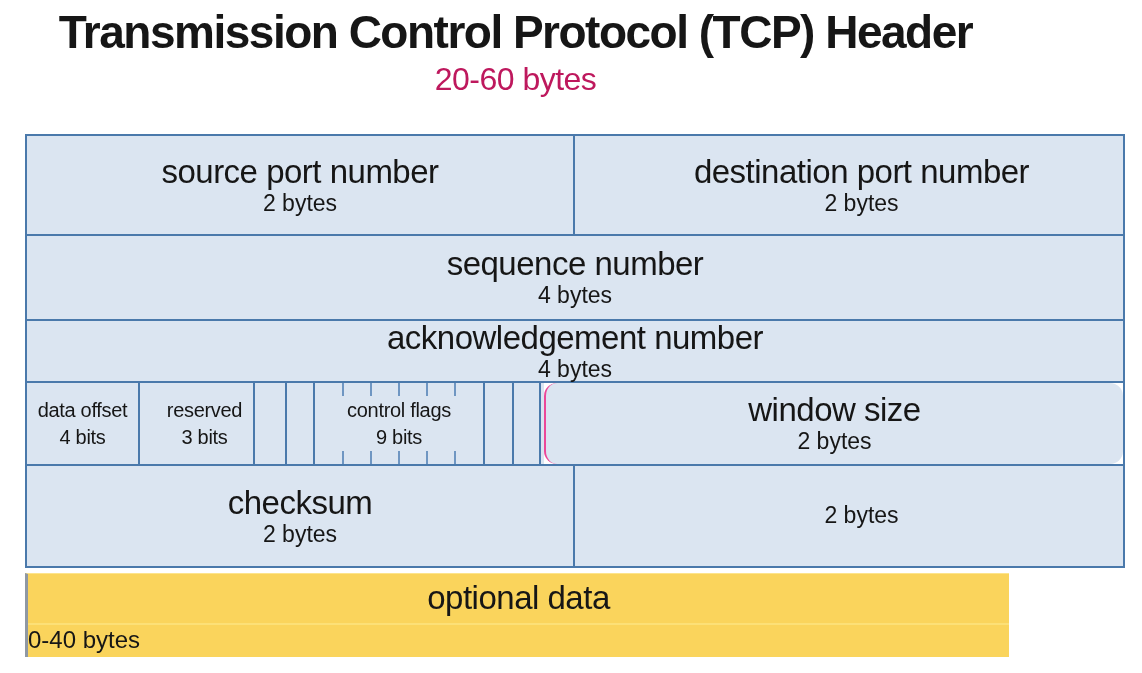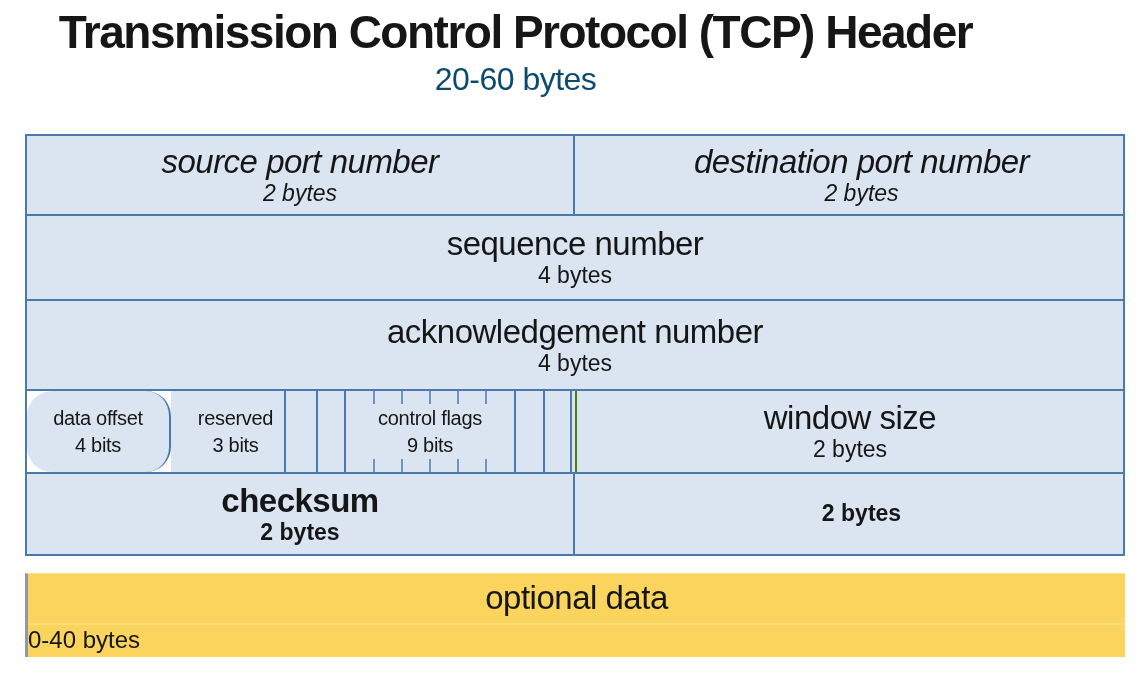--- a/index.html
+++ b/index.html
@@ -11,69 +11,69 @@
     position:relative;
     overflow:hidden;
   }
   .titles{position:absolute;left:0;top:4px;width:1031px;text-align:center;}
   .main-title{
     font-size:46px;font-weight:bold;letter-spacing:-1.5px;
     line-height:1.25;color:#161616;
   }
   .sub-title{
     font-size:32px;font-weight:normal;letter-spacing:-0.5px;
-    line-height:1.1;color:#0c4a6e;
+    line-height:1.1;color:#be185d;
   }
 
   
   .hdr-table{
     position:absolute;left:25px;top:134px;width:1100px;
     border:2px solid #4a79ab;
     box-sizing:border-box;
   }
   .t-row{display:flex;box-sizing:border-box;}
   .t-row:not(:last-child){border-bottom:2px solid #4a79ab;}
-  .r1{height:80px;font-style:italic;} .r2{height:85px;text-align:right;} .r3{height:90px;}
-  .r4{height:83px;} .r5{height:80px;font-weight:bold;}
+  .r1{height:100px;} .r2{height:85px;text-align:right;} .r3{height:62px;}
+  .r4{height:83px;} .r5{height:100px;}
   .cell{
     background:#dbe5f1;
     display:flex;flex-direction:column;align-items:center;justify-content:center;
     box-sizing:border-box;position:relative;
   }
   .cell.bordered{border-right:2px solid #4a79ab;}
   .half{width:50%;}
   .half:last-child{width:50%;flex:1;padding-left:25px;}
   .full{width:100%;}
   .flabel{font-size:33px;line-height:1.12;letter-spacing:-0.5px;}
   .fsize{font-size:23px;line-height:1.1;}
   .small-label{font-size:20px;line-height:1.35;text-align:center;letter-spacing:-0.3px;}
 
   
-  .c-dataoffset{width:144px;border-radius:25px;}
+  .c-dataoffset{width:113px;}
   .c-reserved{width:115px;padding-left:16px;}
   .c-bit-a{width:32px;}
   .c-bit-b{width:28px;}
   .c-flags{width:170px;}
   .c-bit-c{width:29px;}
   .c-bit-d{width:27px;}
   .c-gap{width:3px;background:#dbe5f1;}
-  .c-window{flex:1;border-left:2px solid #4d7c0f;}
+  .c-window{flex:1;border-left:2px solid #ec4899;border-radius:13px;}
 
   .tick{position:absolute;width:2px;height:13px;background:#6f96c2;}
   .tick.top{top:0;}
   .tick.bot{bottom:0;}
   .tick.p1{left:calc(16.66% - 1px);}
   .tick.p2{left:calc(33.33% - 1px);}
   .tick.p3{left:calc(50% - 1px);}
   .tick.p4{left:calc(66.66% - 1px);}
   .tick.p5{left:calc(83.33% - 1px);}
 
   
   .optional-box{
-    position:absolute;left:25px;top:573px;width:1100px;height:84px;
+    position:absolute;left:25px;top:573px;width:984px;height:84px;
     background:#fad45c;
     border-left:3px solid #8f98a3;
     box-sizing:border-box;
     border-top:1px solid #fde48c;
   }
   .optional-label-row{
     height:51px;display:flex;align-items:center;justify-content:center;
     border-bottom:2px solid #fce077;box-sizing:border-box;
   }
   .optional-size-row{

